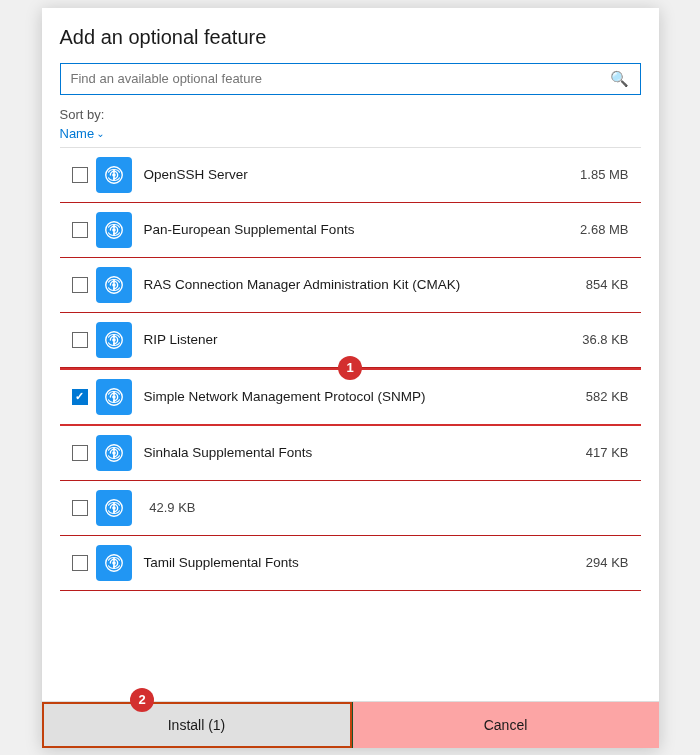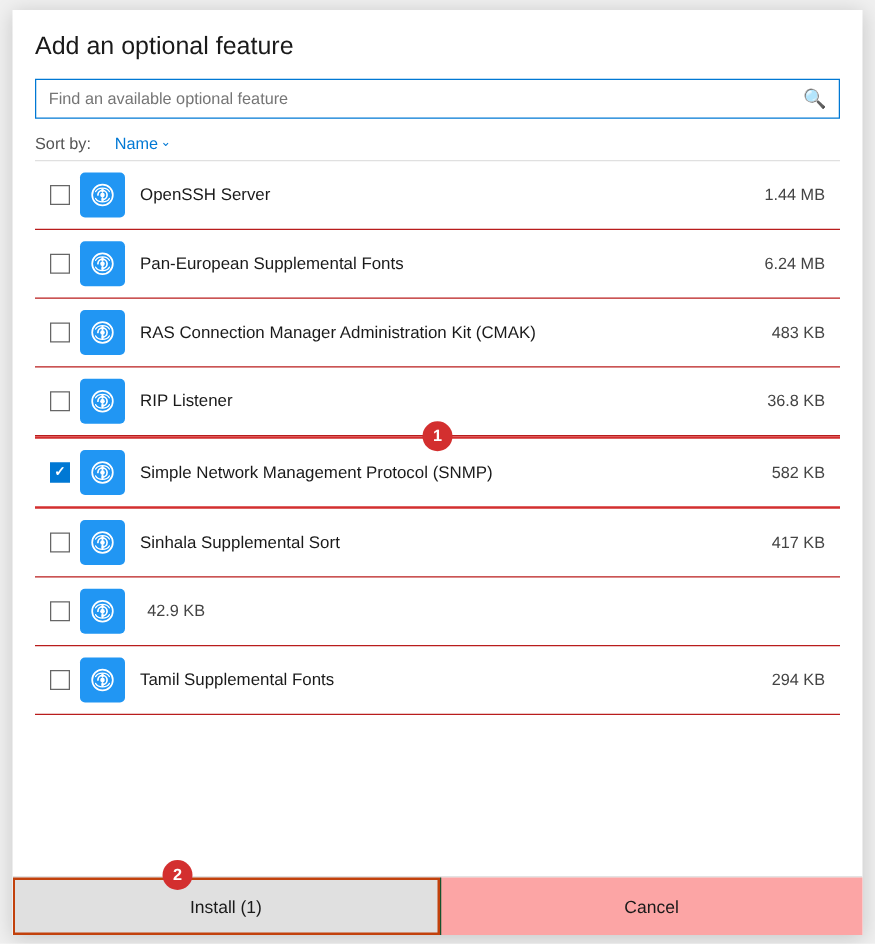--- a/index.html
+++ b/index.html
@@ -6,21 +6,21 @@
     body {
       font-family: 'Segoe UI', Tahoma, Geneva, Verdana, sans-serif;
       background: #f0f0f0;
       display: flex;
       justify-content: center;
       align-items: center;
       min-height: 100vh;
     }
     .dialog {
       background: #fff;
-      width: 680px;
+      width: 617px;
       min-height: 740px;
       display: flex;
       flex-direction: column;
       box-shadow: 0 2px 16px rgba(0,0,0,0.18);
       position: relative;
     }
     .dialog-body {
       flex: 1;
       padding: 18px 18px 0 18px;
       display: flex;
@@ -52,21 +52,22 @@
     .search-icon-wrap {
       color: #555;
       font-size: 15px;
     }
     .sort-bar {
       display: flex;
       align-items: flex-start;
       margin-bottom: 6px;
       font-size: 13px;
       color: #333;
-      gap: 19px;
+      gap: 4px;
+      flex-direction: column;
     }
     .sort-label { color: #555; }
     .sort-name {
       color: #0078d4;
       cursor: pointer;
       display: flex;
       align-items: center;
       gap: 2px;
     }
     .sort-chevron {
@@ -236,55 +237,55 @@
             <svg viewBox="0 0 24 24" fill="none">
     <circle cx="12" cy="12" r="9" stroke="white" stroke-width="1.5"></circle>
     <path d="M12 7v2M12 11v2M12 15v2" stroke="white" stroke-width="2" stroke-linecap="round"></path>
     <path d="M8 12c0-2.2 1.8-4 4-4s4 1.8 4 4-1.8 4-4 4" stroke="white" stroke-width="1.5" stroke-linecap="round"></path>
     <circle cx="12" cy="12" r="2" fill="white"></circle>
     <path d="M6 9c1-2 3.5-3 6-3s5 1 6 3" stroke="white" stroke-width="1.2" stroke-linecap="round"></path>
     <path d="M6 15c1 2 3.5 3 6 3s5-1 6-3" stroke="white" stroke-width="1.2" stroke-linecap="round"></path>
   </svg>
           </div>
           <div class="feature-name">OpenSSH Server</div>
-          <div class="feature-size">1.44 MB</div>
+          <div class="feature-size">1.85 MB</div>
         </div>
         <div class="feature-item">
           <div class="checkbox-wrap">
             <div class="checkbox"></div>
           </div>
           <div class="feature-icon">
             <svg viewBox="0 0 24 24" fill="none">
     <circle cx="12" cy="12" r="9" stroke="white" stroke-width="1.5"></circle>
     <path d="M12 7v2M12 11v2M12 15v2" stroke="white" stroke-width="2" stroke-linecap="round"></path>
     <path d="M8 12c0-2.2 1.8-4 4-4s4 1.8 4 4-1.8 4-4 4" stroke="white" stroke-width="1.5" stroke-linecap="round"></path>
     <circle cx="12" cy="12" r="2" fill="white"></circle>
     <path d="M6 9c1-2 3.5-3 6-3s5 1 6 3" stroke="white" stroke-width="1.2" stroke-linecap="round"></path>
     <path d="M6 15c1 2 3.5 3 6 3s5-1 6-3" stroke="white" stroke-width="1.2" stroke-linecap="round"></path>
   </svg>
           </div>
           <div class="feature-name">Pan-European Supplemental Fonts</div>
-          <div class="feature-size">6.24 MB</div>
+          <div class="feature-size">2.68 MB</div>
         </div>
         <div class="feature-item">
           <div class="checkbox-wrap">
             <div class="checkbox"></div>
           </div>
           <div class="feature-icon">
             <svg viewBox="0 0 24 24" fill="none">
     <circle cx="12" cy="12" r="9" stroke="white" stroke-width="1.5"></circle>
     <path d="M12 7v2M12 11v2M12 15v2" stroke="white" stroke-width="2" stroke-linecap="round"></path>
     <path d="M8 12c0-2.2 1.8-4 4-4s4 1.8 4 4-1.8 4-4 4" stroke="white" stroke-width="1.5" stroke-linecap="round"></path>
     <circle cx="12" cy="12" r="2" fill="white"></circle>
     <path d="M6 9c1-2 3.5-3 6-3s5 1 6 3" stroke="white" stroke-width="1.2" stroke-linecap="round"></path>
     <path d="M6 15c1 2 3.5 3 6 3s5-1 6-3" stroke="white" stroke-width="1.2" stroke-linecap="round"></path>
   </svg>
           </div>
           <div class="feature-name">RAS Connection Manager Administration Kit (CMAK)</div>
-          <div class="feature-size">483 KB</div>
+          <div class="feature-size">854 KB</div>
         </div>
         <div class="feature-item">
           <div class="checkbox-wrap">
             <div class="checkbox"></div>
           </div>
           <div class="feature-icon">
             <svg viewBox="0 0 24 24" fill="none">
     <circle cx="12" cy="12" r="9" stroke="white" stroke-width="1.5"></circle>
     <path d="M12 7v2M12 11v2M12 15v2" stroke="white" stroke-width="2" stroke-linecap="round"></path>
     <path d="M8 12c0-2.2 1.8-4 4-4s4 1.8 4 4-1.8 4-4 4" stroke="white" stroke-width="1.5" stroke-linecap="round"></path>
@@ -321,21 +322,21 @@
           <div class="feature-icon">
             <svg viewBox="0 0 24 24" fill="none">
     <circle cx="12" cy="12" r="9" stroke="white" stroke-width="1.5"></circle>
     <path d="M12 7v2M12 11v2M12 15v2" stroke="white" stroke-width="2" stroke-linecap="round"></path>
     <path d="M8 12c0-2.2 1.8-4 4-4s4 1.8 4 4-1.8 4-4 4" stroke="white" stroke-width="1.5" stroke-linecap="round"></path>
     <circle cx="12" cy="12" r="2" fill="white"></circle>
     <path d="M6 9c1-2 3.5-3 6-3s5 1 6 3" stroke="white" stroke-width="1.2" stroke-linecap="round"></path>
     <path d="M6 15c1 2 3.5 3 6 3s5-1 6-3" stroke="white" stroke-width="1.2" stroke-linecap="round"></path>
   </svg>
           </div>
-          <div class="feature-name">Sinhala Supplemental Sort</div>
+          <div class="feature-name">Sinhala Supplemental Fonts</div>
           <div class="feature-size">417 KB</div>
         </div>
         <div class="feature-item">
           <div class="checkbox-wrap">
             <div class="checkbox"></div>
           </div>
           <div class="feature-icon">
             <svg viewBox="0 0 24 24" fill="none">
     <circle cx="12" cy="12" r="9" stroke="white" stroke-width="1.5"></circle>
     <path d="M12 7v2M12 11v2M12 15v2" stroke="white" stroke-width="2" stroke-linecap="round"></path>

